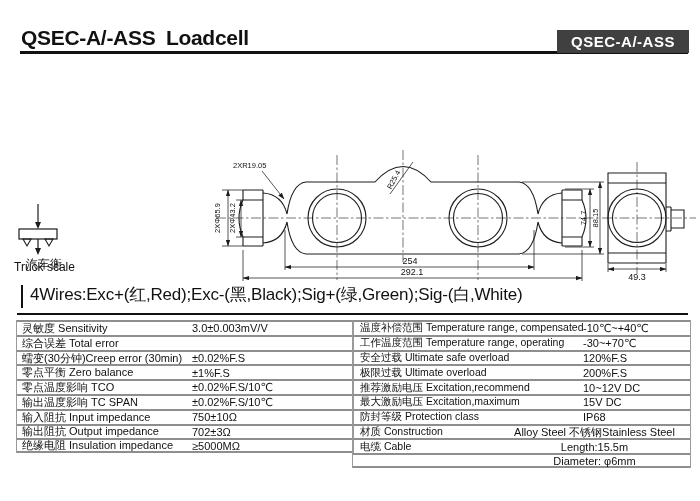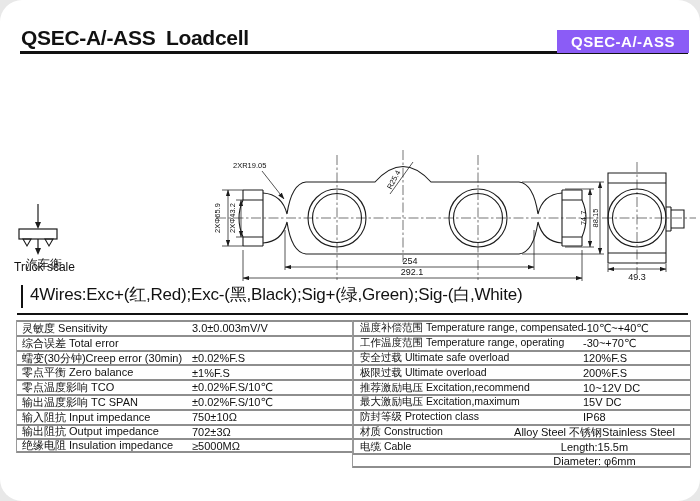--- a/index.html
+++ b/index.html
@@ -1,23 +1,23 @@
 <!DOCTYPE html>
 <html><head>
 <meta charset="utf-8">
 <style>
   html,body{margin:0;padding:0;background:#e8e8e8;}
   .page{
     position:relative;width:700px;height:501px;background:#ffffff;
-    font-family:"Liberation Sans","DejaVu Sans",sans-serif;color:#111;overflow:hidden;border-radius:22px;
+    font-family:"Liberation Sans","DejaVu Sans",sans-serif;color:#111;overflow:hidden;
   }
   
   .title{position:absolute;left:21px;top:26px;font-size:21px;font-weight:bold;letter-spacing:-0.3px;word-spacing:5px;white-space:nowrap;}
   .title-rule{position:absolute;left:20px;top:51px;width:668px;height:2.5px;background:#111;}
-  .badge{position:absolute;left:557px;top:30px;width:132px;height:23px;background:#8b5cf6;color:#fff;
+  .badge{position:absolute;left:557px;top:30px;width:132px;height:23px;background:#404040;color:#fff;
          font-size:15px;font-weight:bold;text-align:center;line-height:23px;letter-spacing:0.5px;}
   
   .drawing{position:absolute;left:210px;top:128px;width:490px;height:164px;}
   .truck-icon{position:absolute;left:8px;top:200px;width:64px;height:56px;}
   .app-zh{position:absolute;left:14px;top:256px;font-size:12px;margin-left:12px;}
   .app-en{position:absolute;left:14px;top:260px;font-size:12px;}
   svg .ln{stroke:#1c1c1c;stroke-width:1.1;fill:none;}
   svg .thin{stroke:#1c1c1c;stroke-width:0.75;fill:none;}
   svg .cl{stroke:#3a3a3a;stroke-width:0.7;fill:none;stroke-dasharray:10 2.5 2.5 2.5;}
   svg text{fill:#111;font-family:"Liberation Sans","DejaVu Sans",sans-serif;}

